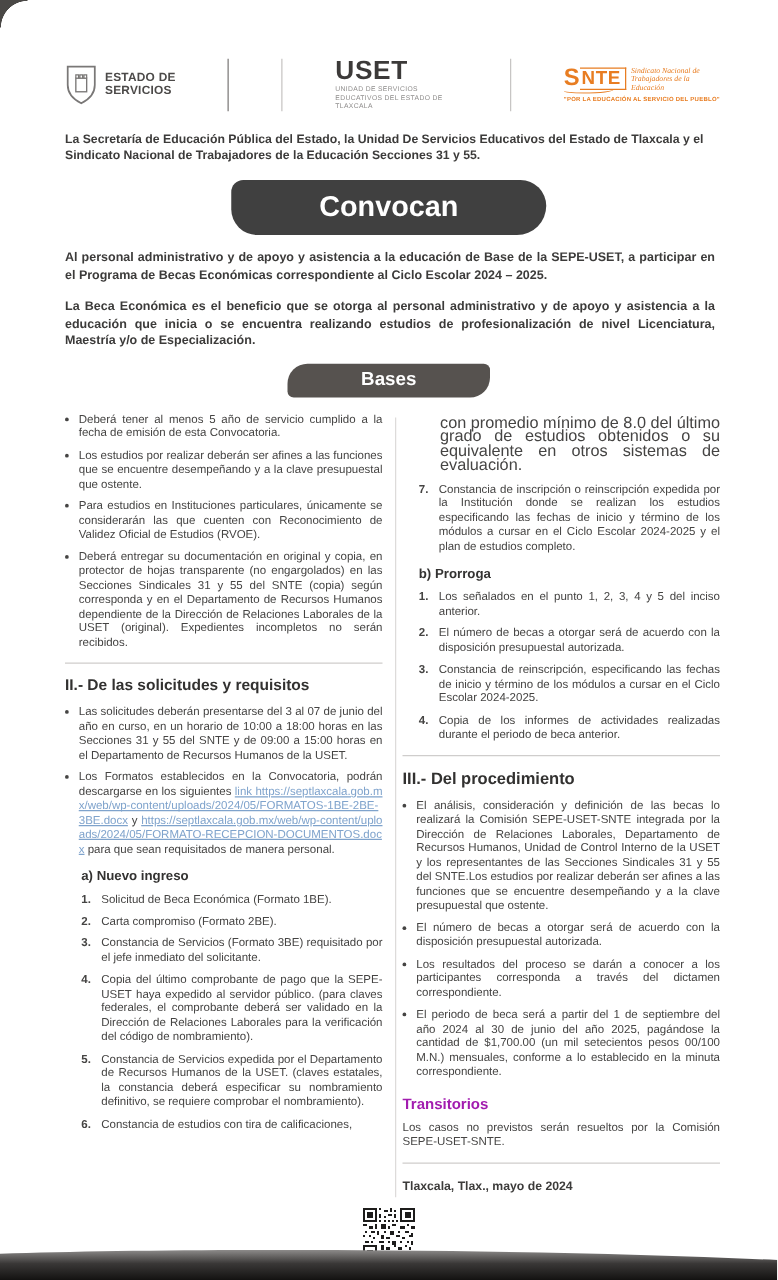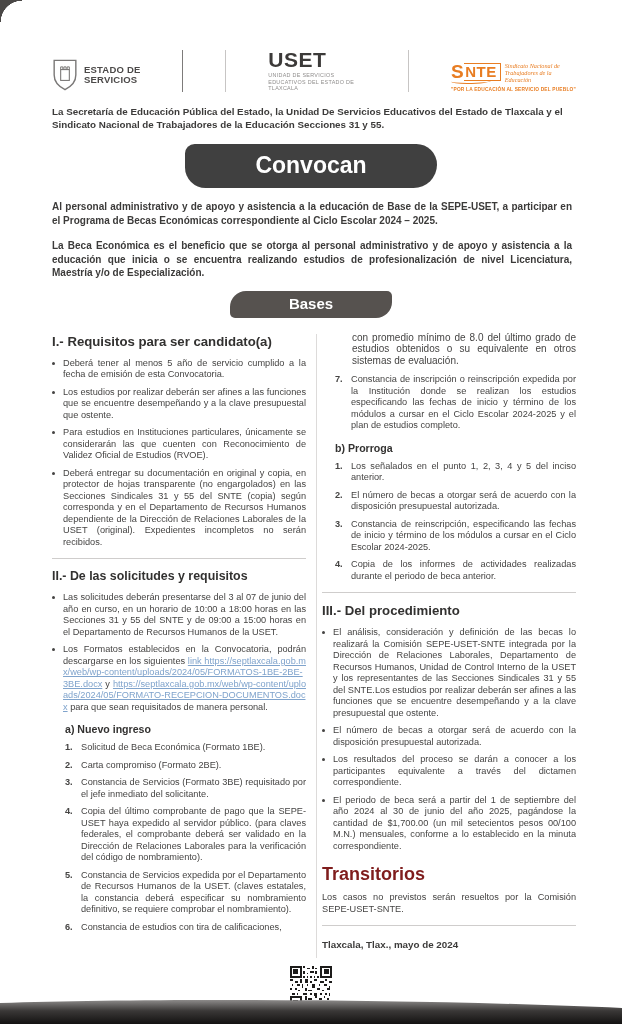--- a/index.html
+++ b/index.html
@@ -1,21 +1,21 @@
 <!DOCTYPE html>
 <html><head>
 <meta charset="utf-8">
 <style>
   html,body{margin:0;padding:0;}
   .doc{position:relative;width:622px;height:1024px;background:#ffffff;overflow:hidden;
        font-family:"Liberation Sans",sans-serif;color:#3f3e3d;}
   .corner-tl{position:absolute;top:0;left:0;width:22px;height:22px;
        background:radial-gradient(circle 22px at 22px 22px,transparent 21px,#4a4846 21.5px);}
   
-  .header{display:flex;align-items:flex-end;justify-content:space-between;margin:44px 46px 0 52px;height:48px;}
+  .header{display:flex;align-items:center;justify-content:space-between;margin:44px 46px 0 52px;height:48px;}
   .logo{display:flex;align-items:center;gap:6px;}
   .shield{flex:0 0 auto;}
   .lg-title{font-weight:bold;font-size:9.5px;line-height:10.5px;color:#4c4a49;letter-spacing:.2px;}
   .lg-big{font-weight:bold;font-size:21px;line-height:20px;color:#3c3a39;letter-spacing:.5px;}
   .lg-sub{font-size:5.4px;line-height:6.6px;color:#8f8d8c;letter-spacing:.3px;max-width:98px;margin-top:2px;}
   .sep{width:1px;height:42px;background:#7d7b7a;}
   .sep.light{background:#c7c5c4;}
   
   .snte{display:flex;flex-direction:column;align-items:flex-start;}
   .snte-row{display:flex;align-items:flex-start;gap:4px;}
@@ -35,24 +35,24 @@
   .cols{display:flex;margin:12px 46px 0 52px;height:628px;overflow:hidden;}
   .col{width:256px;}
   .colsep{width:1px;background:#dddbda;margin:4px 5px 0 10px;}
   .sec-title{font-size:13.2px;font-weight:bold;color:#323130;margin:4px 0 9px;}
   .sec-title.small{font-size:12.4px;}
   .bi{display:flex;gap:8px;margin:0 0 6px;font-size:9.2px;line-height:11.5px;text-align:justify;color:#454443;}
   .dot{flex:0 0 auto;width:3px;height:3px;border-radius:50%;background:#454443;margin-top:4px;}
   .sub{font-weight:bold;font-size:10.6px;color:#333231;margin:10px 0 7px 13px;}
   .ni{display:flex;margin:0 0 6px 13px;font-size:9.2px;line-height:11.5px;text-align:justify;color:#454443;}
   .num{flex:0 0 16px;font-weight:bold;}
-  .cont{margin:2px 0 8px 30px;font-size:10px;line-height:11.5px;text-align:justify;color:#454443;}
+  .cont{margin:2px 0 8px 30px;font-size:13px;line-height:11.5px;text-align:justify;color:#454443;}
   .hr{border-top:1px solid #cfcdcc;margin:10px 0;}
   a.lnk{color:#7fa3cc;text-decoration:underline;word-break:break-all;}
-  .trans-title{font-size:18px;font-weight:bold;color:#7f1d1d;margin:12px 0 7px;}
+  .trans-title{font-size:12px;font-weight:bold;color:#a21caf;margin:12px 0 7px;}
   .plain{font-size:9.2px;line-height:11.5px;text-align:justify;color:#454443;}
   .dateline{text-align:left;font-size:9.8px;font-weight:bold;color:#3c3b3a;margin-top:13px;}
   
   .qr{display:block;margin:8px auto 0;width:42px;height:42px;}
   .footer{position:absolute;bottom:0;left:0;width:622px;height:26px;display:block;}
 </style>
 </head>
 <body>
 
 <div class="doc">
@@ -105,21 +105,20 @@
   <div class="banner1">Convocan</div>
 
   <div class="lead">Al personal administrativo y de apoyo y asistencia a la educación de Base de la SEPE-USET, a participar en el Programa de Becas Económicas correspondiente al Ciclo Escolar 2024 – 2025.</div>
   <div class="lead">La Beca Económica es el beneficio que se otorga al personal administrativo y de apoyo y asistencia a la educación que inicia o se encuentra realizando estudios de profesionalización de nivel Licenciatura, Maestría y/o de Especialización.</div>
 
   <div class="banner2">Bases</div>
 
   <div class="cols">
 
     <div class="col">
-      <div class="sec-title">I.- Requisitos para ser candidato(a)</div>
 
       <div class="bi">
           <span class="dot"></span>
           <span>Deberá tener al menos 5 año de servicio cumplido a la fecha de emisión de esta Convocatoria.</span>
         </div>
       <div class="bi">
           <span class="dot"></span>
           <span>Los estudios por realizar deberán ser afines a las funciones que se encuentre desempeñando y a la clave presupuestal que ostente.</span>
         </div>
       <div class="bi">
@@ -210,21 +209,21 @@
       <div class="bi">
           <span class="dot"></span>
           <span>El análisis, consideración y definición de las becas lo realizará la Comisión SEPE-USET-SNTE integrada por la Dirección de Relaciones Laborales, Departamento de Recursos Humanos, Unidad de Control Interno de la USET y los representantes de las Secciones Sindicales 31 y 55 del SNTE.Los estudios por realizar deberán ser afines a las funciones que se encuentre desempeñando y a la clave presupuestal que ostente.</span>
         </div>
       <div class="bi">
           <span class="dot"></span>
           <span>El número de becas a otorgar será de acuerdo con la disposición presupuestal autorizada.</span>
         </div>
       <div class="bi">
           <span class="dot"></span>
-          <span>Los resultados del proceso se darán a conocer a los participantes equivalente a través del dictamen correspondiente.</span>
+          <span>Los resultados del proceso se darán a conocer a los participantes corresponda a través del dictamen correspondiente.</span>
         </div>
       <div class="bi">
           <span class="dot"></span>
           <span>El periodo de beca será a partir del 1 de septiembre del año 2024 al 30 de junio del año 2025, pagándose la cantidad de $1,700.00 (un mil setecientos pesos 00/100 M.N.) mensuales, conforme a lo establecido en la minuta correspondiente.</span>
         </div>
 
       <div class="trans-title">Transitorios</div>
       <div class="plain">Los casos no previstos serán resueltos por la Comisión SEPE-USET-SNTE.</div>
 
       <div class="hr"></div>

